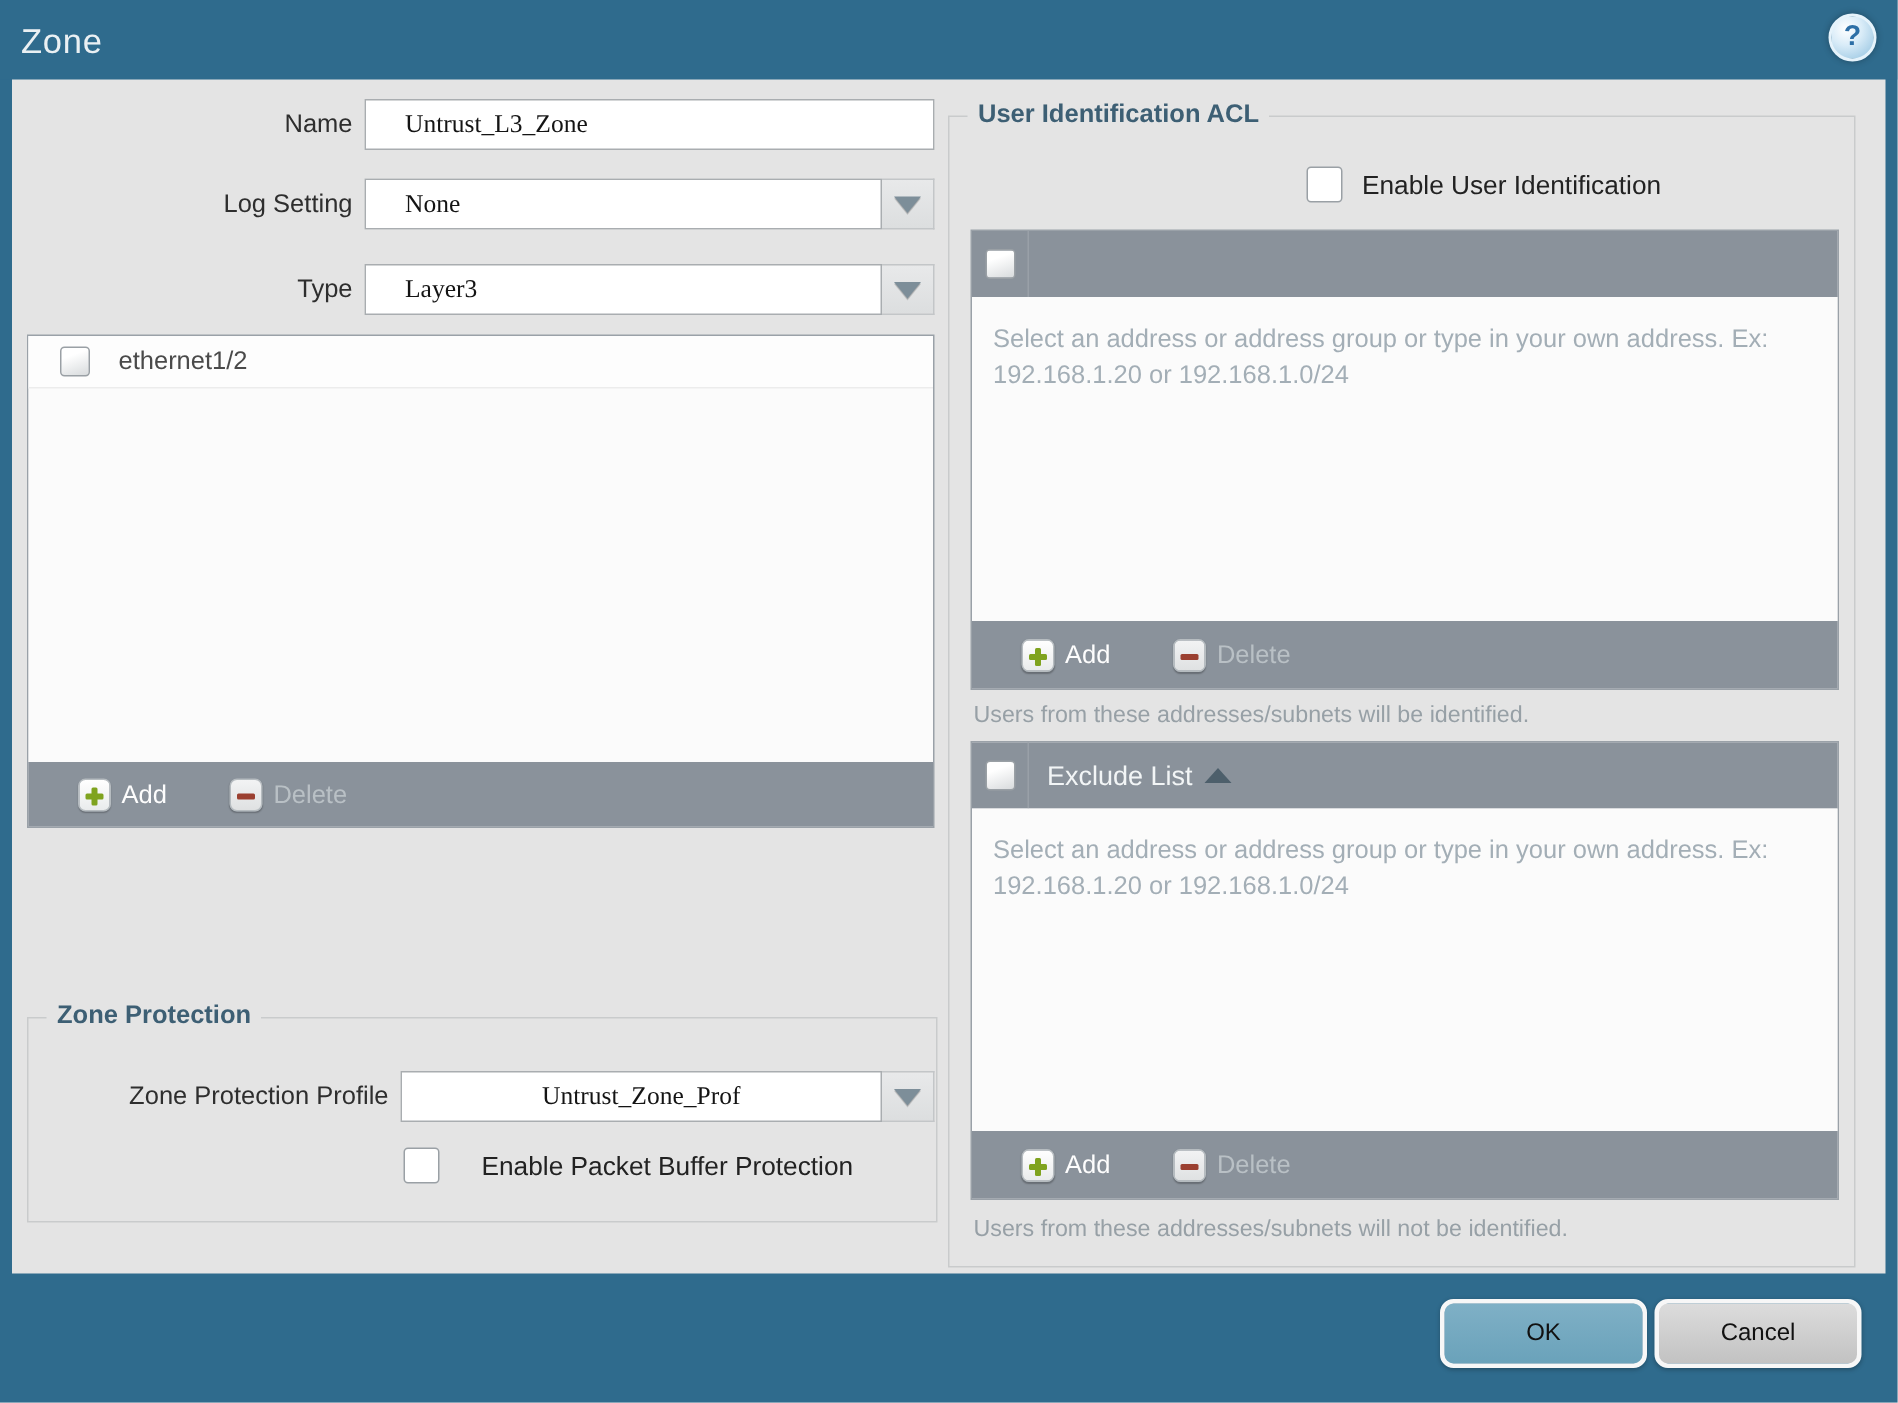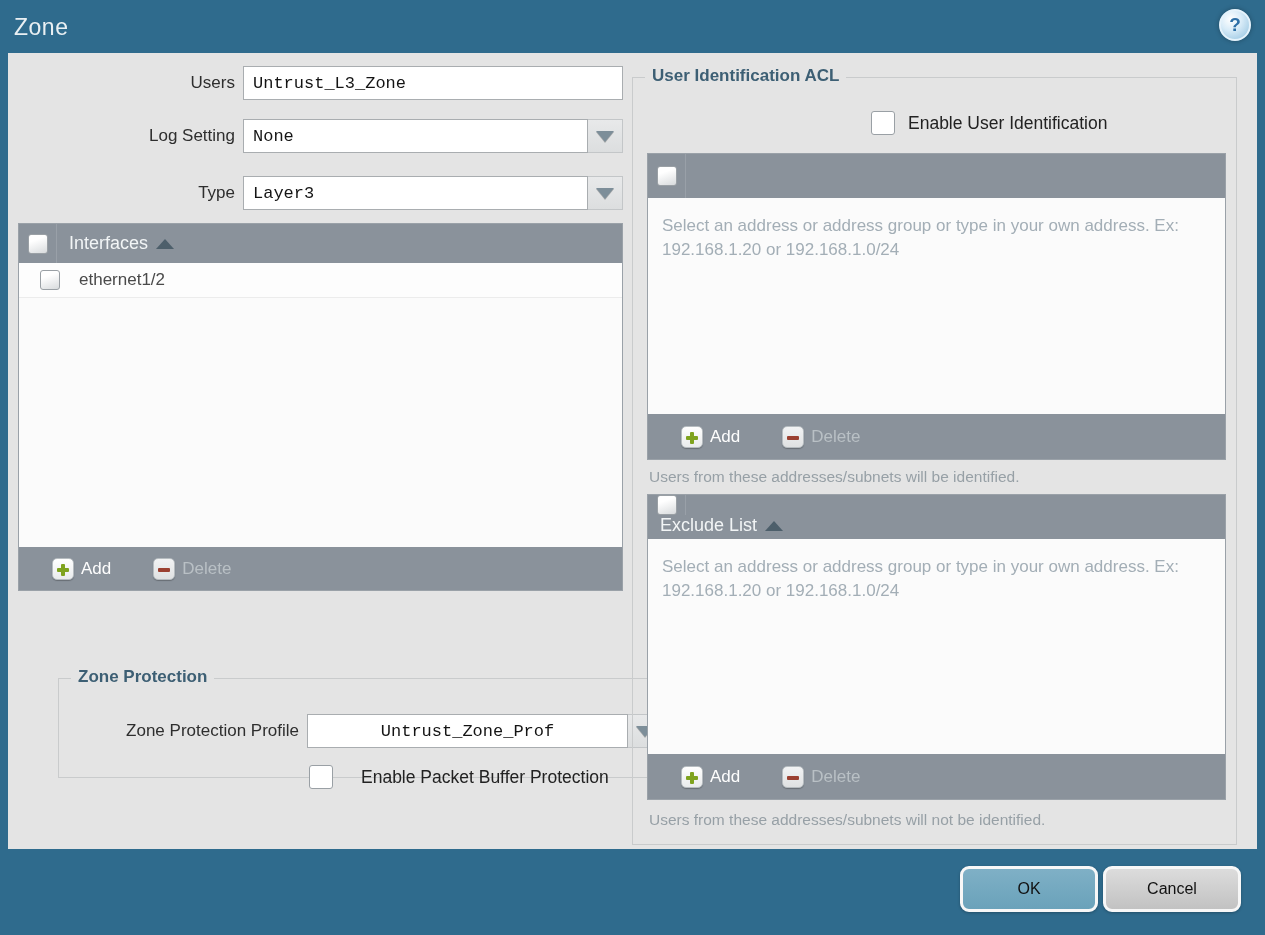--- a/index.html
+++ b/index.html
@@ -22,21 +22,21 @@
     color:#2d6fa6; font-size:19px; font-weight:bold; cursor:pointer;
   }
 
   
   .content { position:absolute; left:8px; top:53px; width:1249px; height:796px; background:#e4e4e4; }
 
   
   .form-label { position:absolute; width:227px; text-align:right; font-size:17px; color:#2e2e2e; line-height:34px; }
   .text-input {
     position:absolute; height:34px; border:1px solid #a9adb0; background:#fff;
-    font-family:Liberation Mono, monospace; font-size:17px; color:#141414; padding:0 9px; outline:none;
+    font-family:Liberation Serif, serif; font-size:17px; color:#141414; padding:0 26px; outline:none;
   }
   .dd-btn {
     position:absolute; width:35px; height:34px; background:linear-gradient(#e8e9ea,#dcdedf);
     border:1px solid #c3c6c8; border-left:none; display:flex; align-items:center; justify-content:center; cursor:pointer;
   }
   .dd-arrow { width:0; height:0; border-left:9px solid transparent; border-right:9px solid transparent;
     border-top:11px solid #7d8e99; filter:drop-shadow(0 1px 0 rgba(0,0,0,.25)); }
 
   
   .list-table { position:absolute; border:1px solid #9aa1a8; }
@@ -88,66 +88,57 @@
 </head>
 <body>
 
 <div class="titlebar">
   <div class="title">Zone</div>
   <div class="help-badge">?</div>
 </div>
 
 <div class="content">
 
-  <div class="form-label" style="left:0; top:13px;">Users</div>
+  <div class="form-label" style="left:0; top:13px;">Name</div>
   <input class="text-input" style="left: 235px; top: 13px; width: 380px;" value="Untrust_L3_Zone">
 
   <div class="form-label" style="left:0; top:66px;">Log Setting</div>
   <input class="text-input" style="left: 235px; top: 66px; width: 345px;" value="None">
   <div class="dd-btn" style="left:580px; top:66px;">
     <span class="dd-arrow"></span>
   </div>
 
   <div class="form-label" style="left:0; top:123px;">Type</div>
   <input class="text-input" style="left: 235px; top: 123px; width: 345px;" value="Layer3">
   <div class="dd-btn" style="left:580px; top:123px;">
     <span class="dd-arrow"></span>
   </div>
 
   <div class="list-table" style="left:10px; top:170px; width:605px;">
-    <div class="list-header" style="height:39px;">
-      <div class="cb-col">
-        <span class="checkbox sz20"></span>
-      </div>
-      <div class="hdr-title">
-        <span>Interfaces</span>
-        <span class="sort-up"></span>
-      </div>
-    </div>
     <div class="list-body" style="height:284px;">
       <div class="iface-row">
         <div class="cb-col">
           <span class="checkbox sz20"></span>
         </div>
         <span class="row-label">ethernet1/2</span>
       </div>
     </div>
     <div class="list-footer" style="height:43px;">
       <div class="tool-btn">
         <span class="badge-icon plus-glyph"></span>
         <span class="tool-label">Add</span>
       </div>
       <div class="tool-btn disabled">
         <span class="badge-icon dim minus-glyph"></span>
         <span class="tool-label">Delete</span>
       </div>
     </div>
   </div>
 
-  <div class="group-box" style="left:10px; top:625px; width:607px; height:100px;margin-left:40px;">
+  <div class="group-box" style="left:10px; top:625px; width:607px; height:137px;">
     <div class="group-legend">Zone Protection</div>
     <div class="form-label" style="left:10px; top:35px; width:230px;">Zone Protection Profile</div>
     <input class="text-input" style="left: 248px; top: 35px; width: 321px; text-align: center;" value="Untrust_Zone_Prof">
     <div class="dd-btn" style="left:569px; top:35px;">
       <span class="dd-arrow"></span>
     </div>
     <div class="inline-cb-row" style="left:250px; top:86px;gap:28px;">
       <span class="checkbox sz24"></span>
       <span class="inline-cb-label">Enable Packet Buffer Protection</span>
     </div>
@@ -177,21 +168,21 @@
         </div>
         <div class="tool-btn disabled">
           <span class="badge-icon dim minus-glyph"></span>
           <span class="tool-label">Delete</span>
         </div>
       </div>
     </div>
     <div class="caption" style="left:16px; top:390px;">Users from these addresses/subnets will be identified.</div>
 
     <div class="list-table" style="left:14px; top:416px; width:579px;">
-      <div class="list-header" style="height:44px;flex-direction:column;">
+      <div class="list-header" style="height:44px;">
         <div class="cb-col">
           <span class="checkbox sz20"></span>
         </div>
         <div class="hdr-title">
           <span>Exclude List</span>
           <span class="sort-up"></span>
         </div>
       </div>
       <div class="list-body" style="height:215px;">
         <div class="placeholder-text">Select an address or address group or type in your own address. Ex: 192.168.1.20 or 192.168.1.0/24</div>

